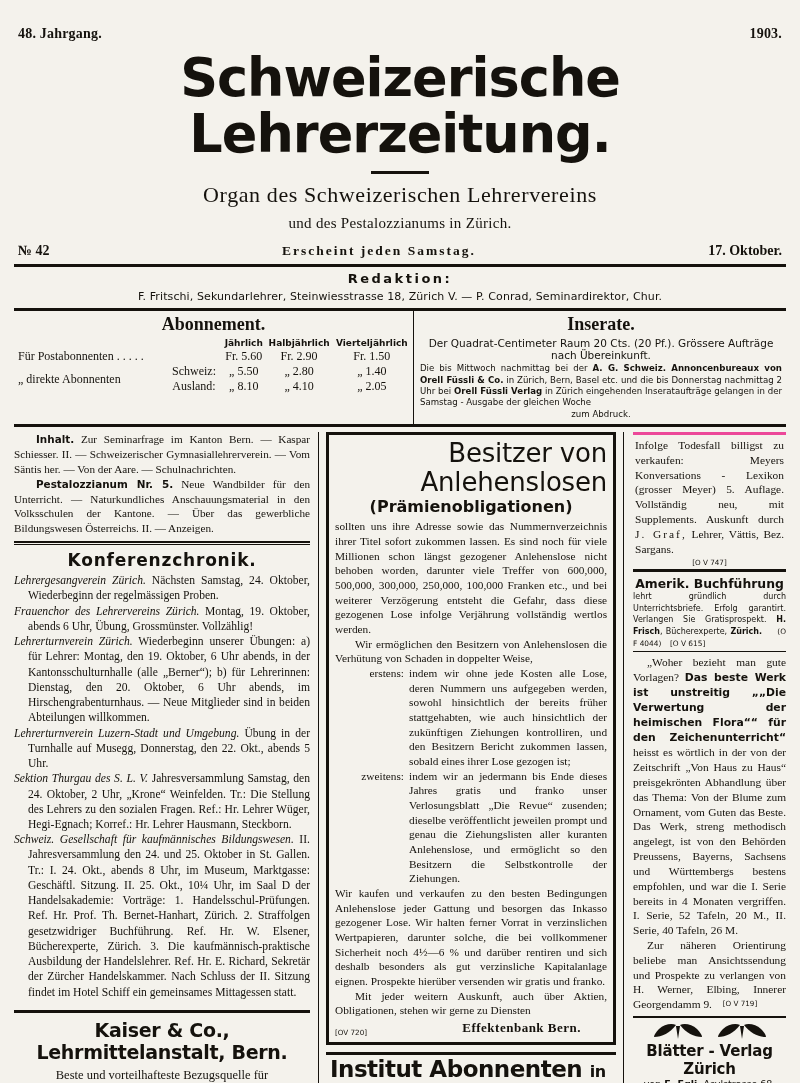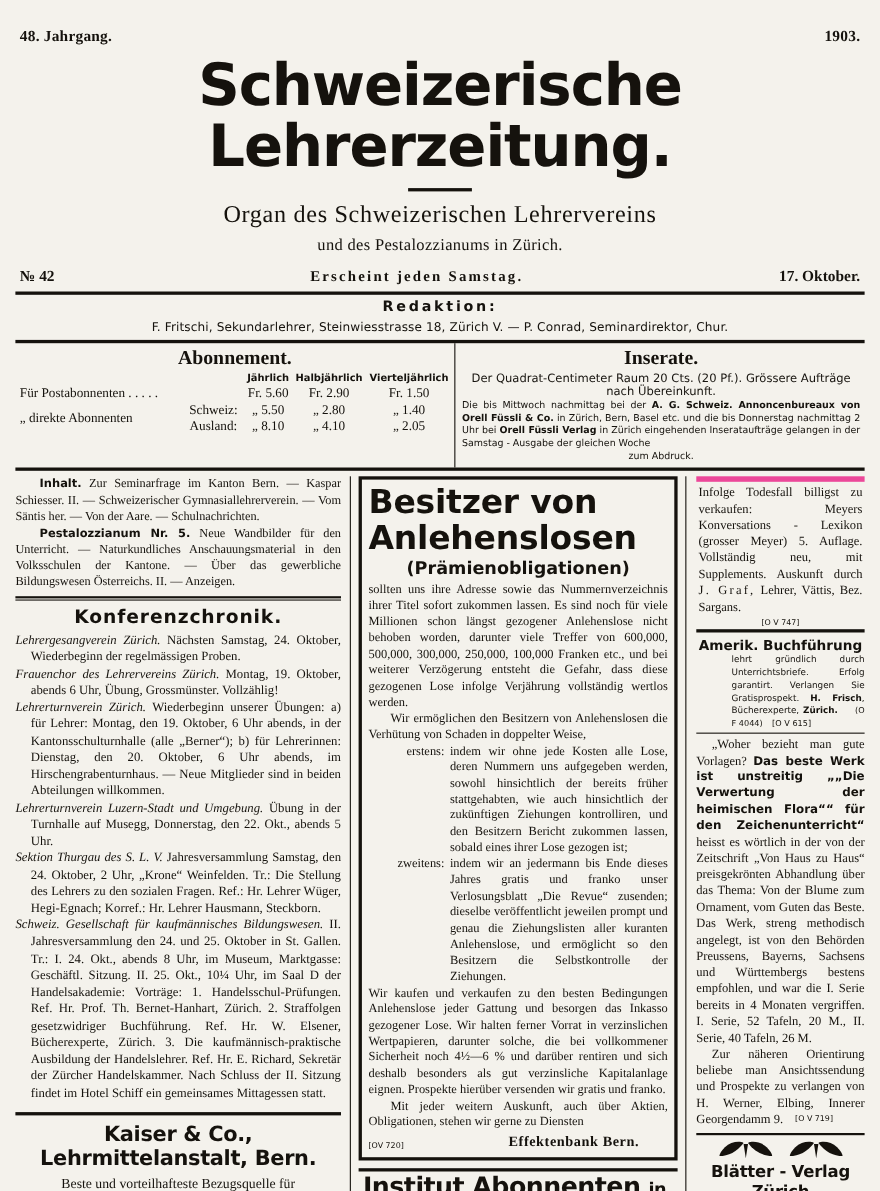--- a/index.html
+++ b/index.html
@@ -72,47 +72,47 @@
 
   .kaiser { border-top:3px solid #15120d; border-bottom:3px solid #15120d; margin-top:10px; padding:6px 2px 5px 2px;}
   .kaiser-h { text-align:center; font-family:"DejaVu Sans",sans-serif; font-weight:bold; font-size:19px; letter-spacing:-.3px;}
   .kaiser-h .sm { font-size:19px;}
   .kaiser-s { text-align:center; font-size:12.5px; margin-top:5px;}
   .kaiser-l { text-align:center; font-family:"DejaVu Sans",sans-serif; font-weight:bold; font-size:13px; line-height:1.45;}
   .ref { font-family:"DejaVu Sans",sans-serif; font-size:7.2px; vertical-align:2px;}
 
   
   .adbox { border:3px solid #15120d; padding:4px 6px 5px 6px; }
-  .ad-h1 { text-align:left; font-family:"DejaVu Sans",sans-serif; font-weight:bold;
-           font-size:30px; letter-spacing:-.2px; line-height:1.1;}
+  .ad-h1 { text-align:right; font-family:"DejaVu Sans",sans-serif; font-weight:normal;
+           font-size:26px; letter-spacing:-.2px; line-height:1.1;}
   .ad-h2 { text-align:center; font-family:"DejaVu Sans",sans-serif; font-weight:bold;
            font-size:16px; margin-top:1px;}
   .ad-body { font-size:11.3px; line-height:1.3; text-align:justify; margin-top:3px;}
   .ad-body p { margin:0; }
   .indent { text-indent:20px; }
   .hang { display:flex; }
   .hang .k { width:74px; text-align:right; padding-right:5px; flex:none;}
   .hang .v { flex:1; text-align:justify;}
   .sigrow { display:flex; justify-content:space-between; align-items:flex-end; margin-top:2px;}
   .sig { font-weight:bold; font-size:13px; letter-spacing:.5px; padding-right:26px;}
 
   .hasen { border-top:3px solid #15120d; border-bottom:2px solid #15120d; margin-top:7px; padding:3px 4px 3px 4px;}
   .hasen-h { font-family:"DejaVu Sans",sans-serif; font-weight:bold; font-size:23px; line-height:1.0; letter-spacing:-.5px;}
   .hasen-h .s2 { font-size:16px;}
 
   
-  .rbox { border-top:5px solid #ec4899; border-bottom:3px solid #15120d; padding:3px 2px 2px 2px;}
+  .rbox { border-top:3px solid #ec4899; border-bottom:3px solid #15120d; padding:3px 2px 2px 2px;}
   .r-body { font-size:11.4px; line-height:1.3; text-align:justify;}
   .r-body .i1 { text-indent:16px; display:block;}
   .r-sp { letter-spacing:2px;}
   .r-ref { text-align:center; font-family:"DejaVu Sans",sans-serif; font-size:7.2px; display:block; margin-top:1px;}
 
   .amerik { margin-top:4px; border-bottom:1px solid #15120d; padding-bottom:2px;}
   .amerik-h { text-align:center; font-family:"DejaVu Sans",sans-serif; font-weight:bold; font-size:12.4px;}
-  .amerik-b { font-family:"DejaVu Sans",sans-serif; font-size:8px; line-height:1.45; text-align:justify;margin-left:32px;}
+  .amerik-b { font-family:"DejaVu Sans",sans-serif; font-size:8px; line-height:1.45; text-align:justify;}
   .amerik-b b { font-weight:bold;}
   .amerik-r { font-family:"DejaVu Sans",sans-serif; font-size:7.4px;}
 
   .werner { font-size:11.4px; line-height:1.3; text-align:justify; margin-top:3px;}
   .werner b { font-family:"DejaVu Sans",sans-serif; font-weight:bold; font-size:10.8px;}
 
   .leafrow { text-align:center; border-top:2px solid #15120d; margin-top:4px; padding-top:3px; line-height:0;}
   .leafrow svg { margin:0 4px; }
   .blaetter-h { text-align:center; font-family:"DejaVu Sans",sans-serif; font-weight:bold;
                 font-size:15px; letter-spacing:-.2px; margin-top:1px;}

